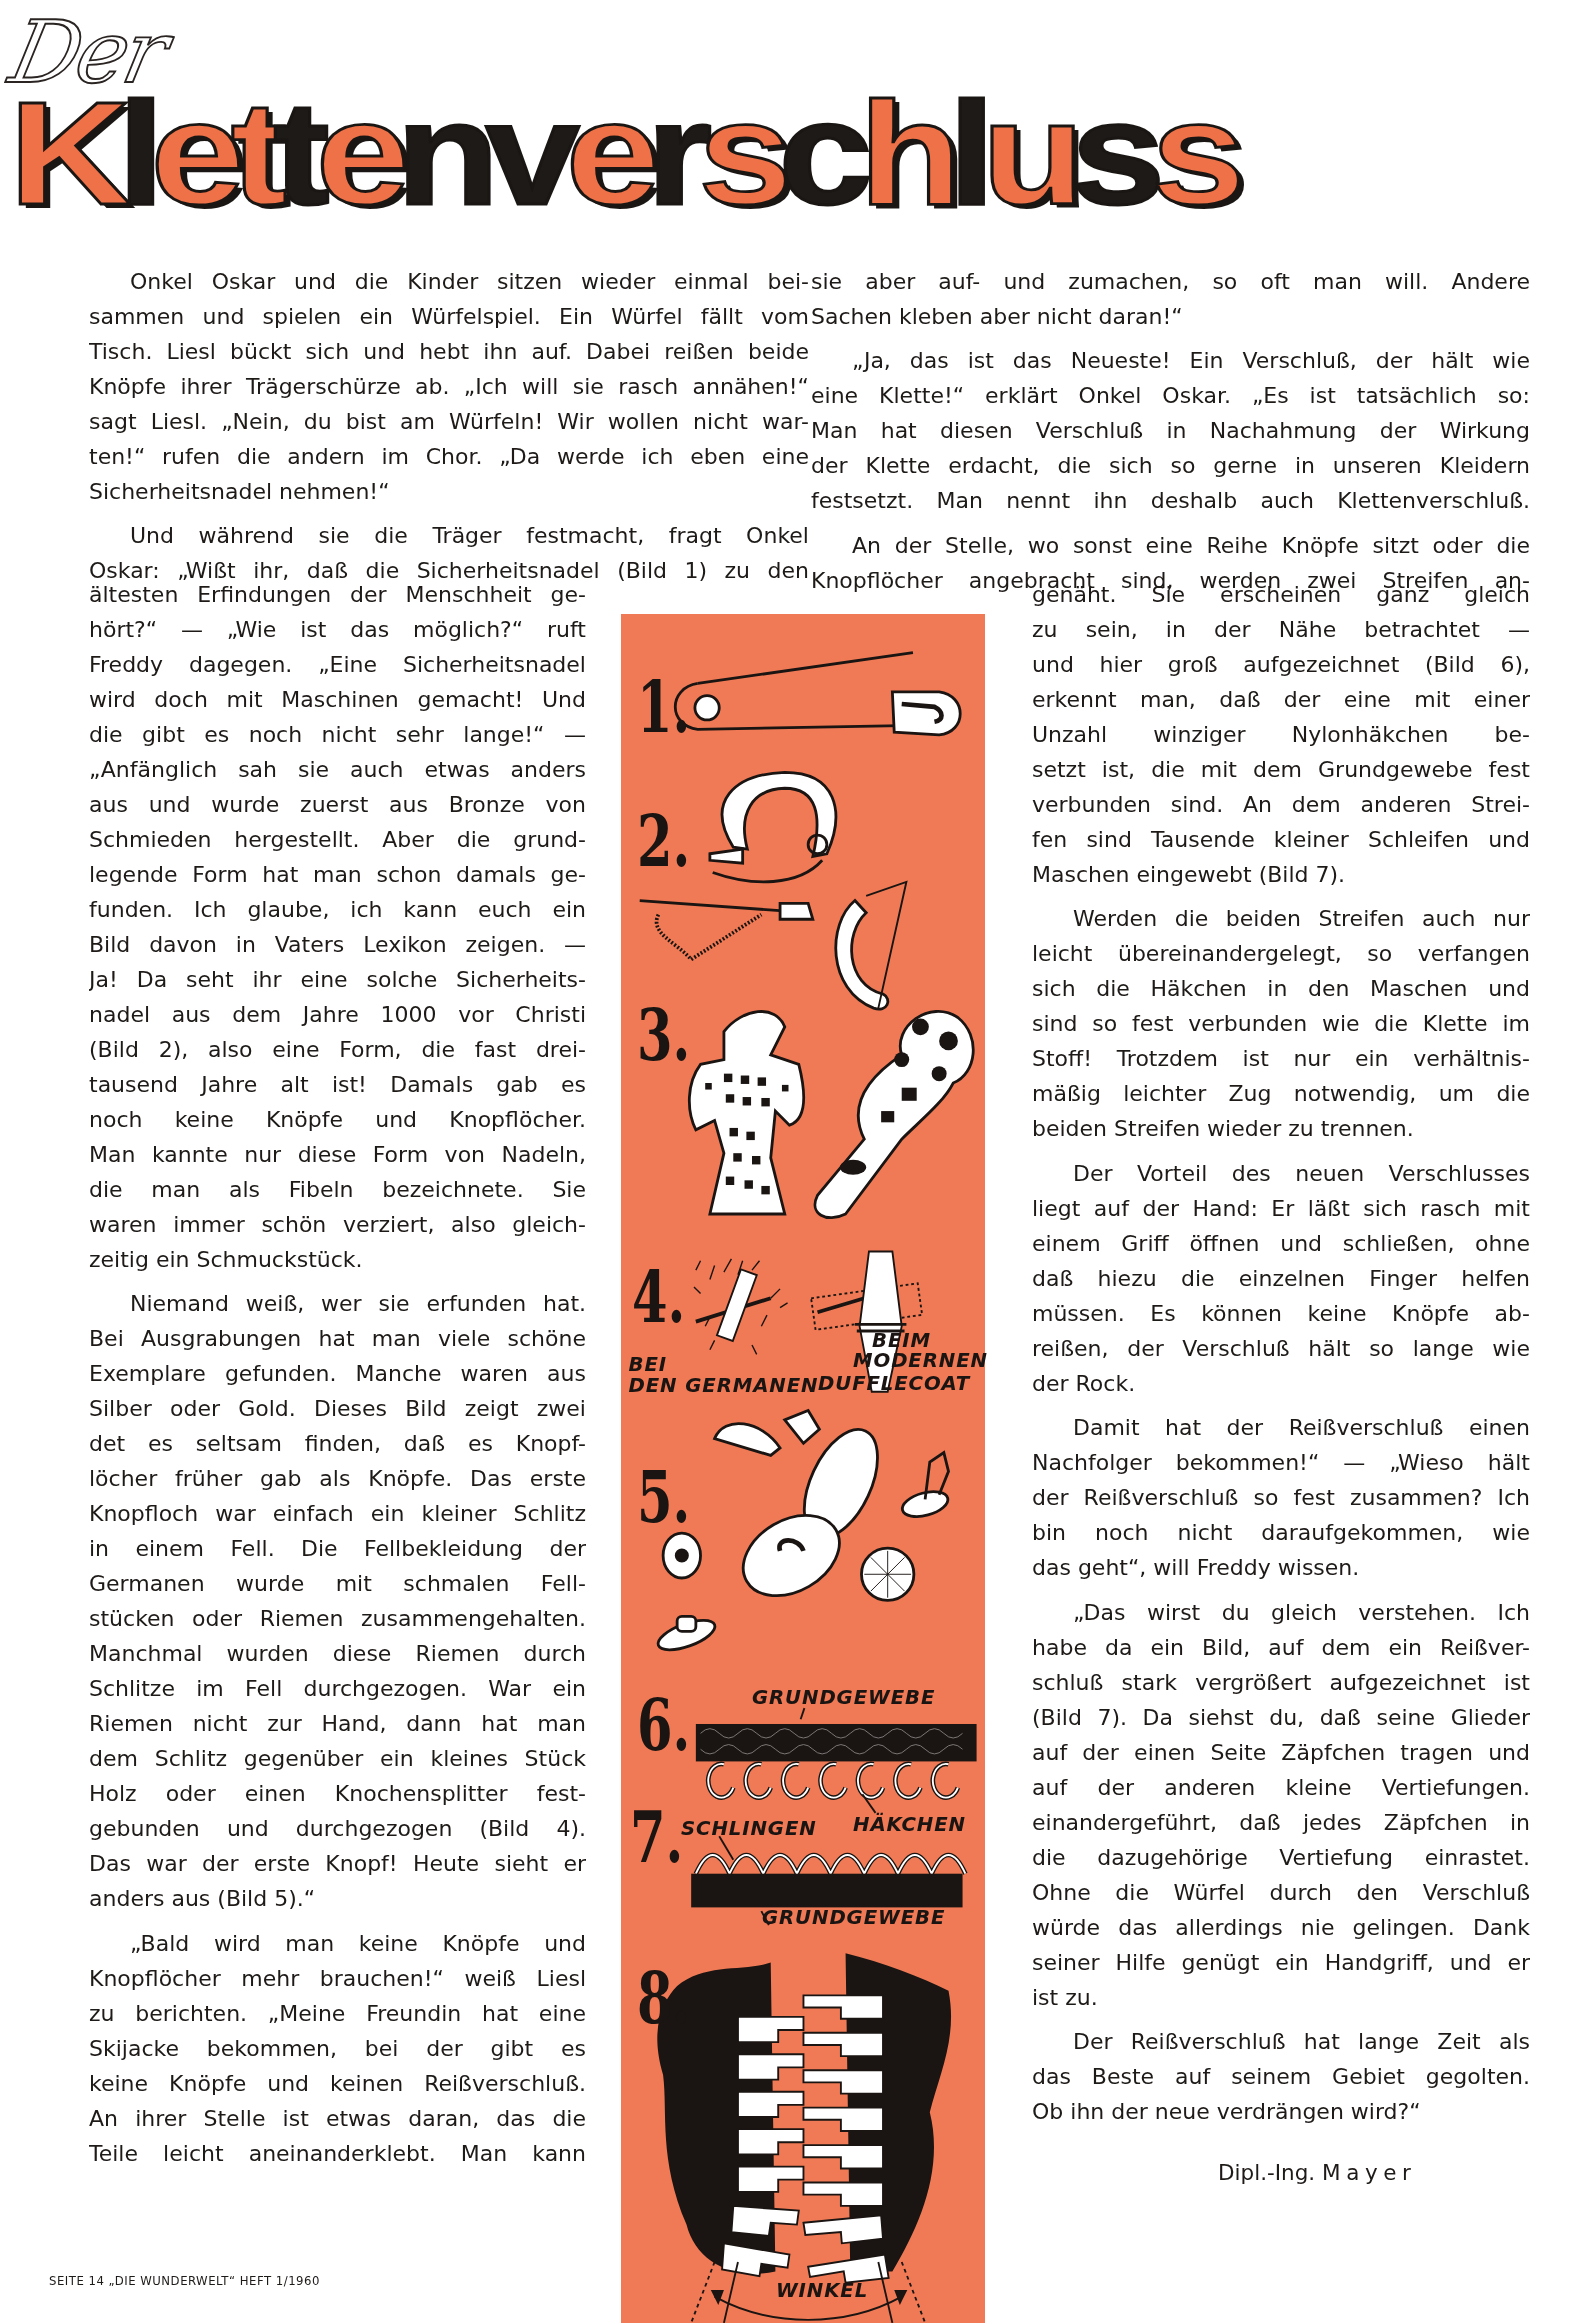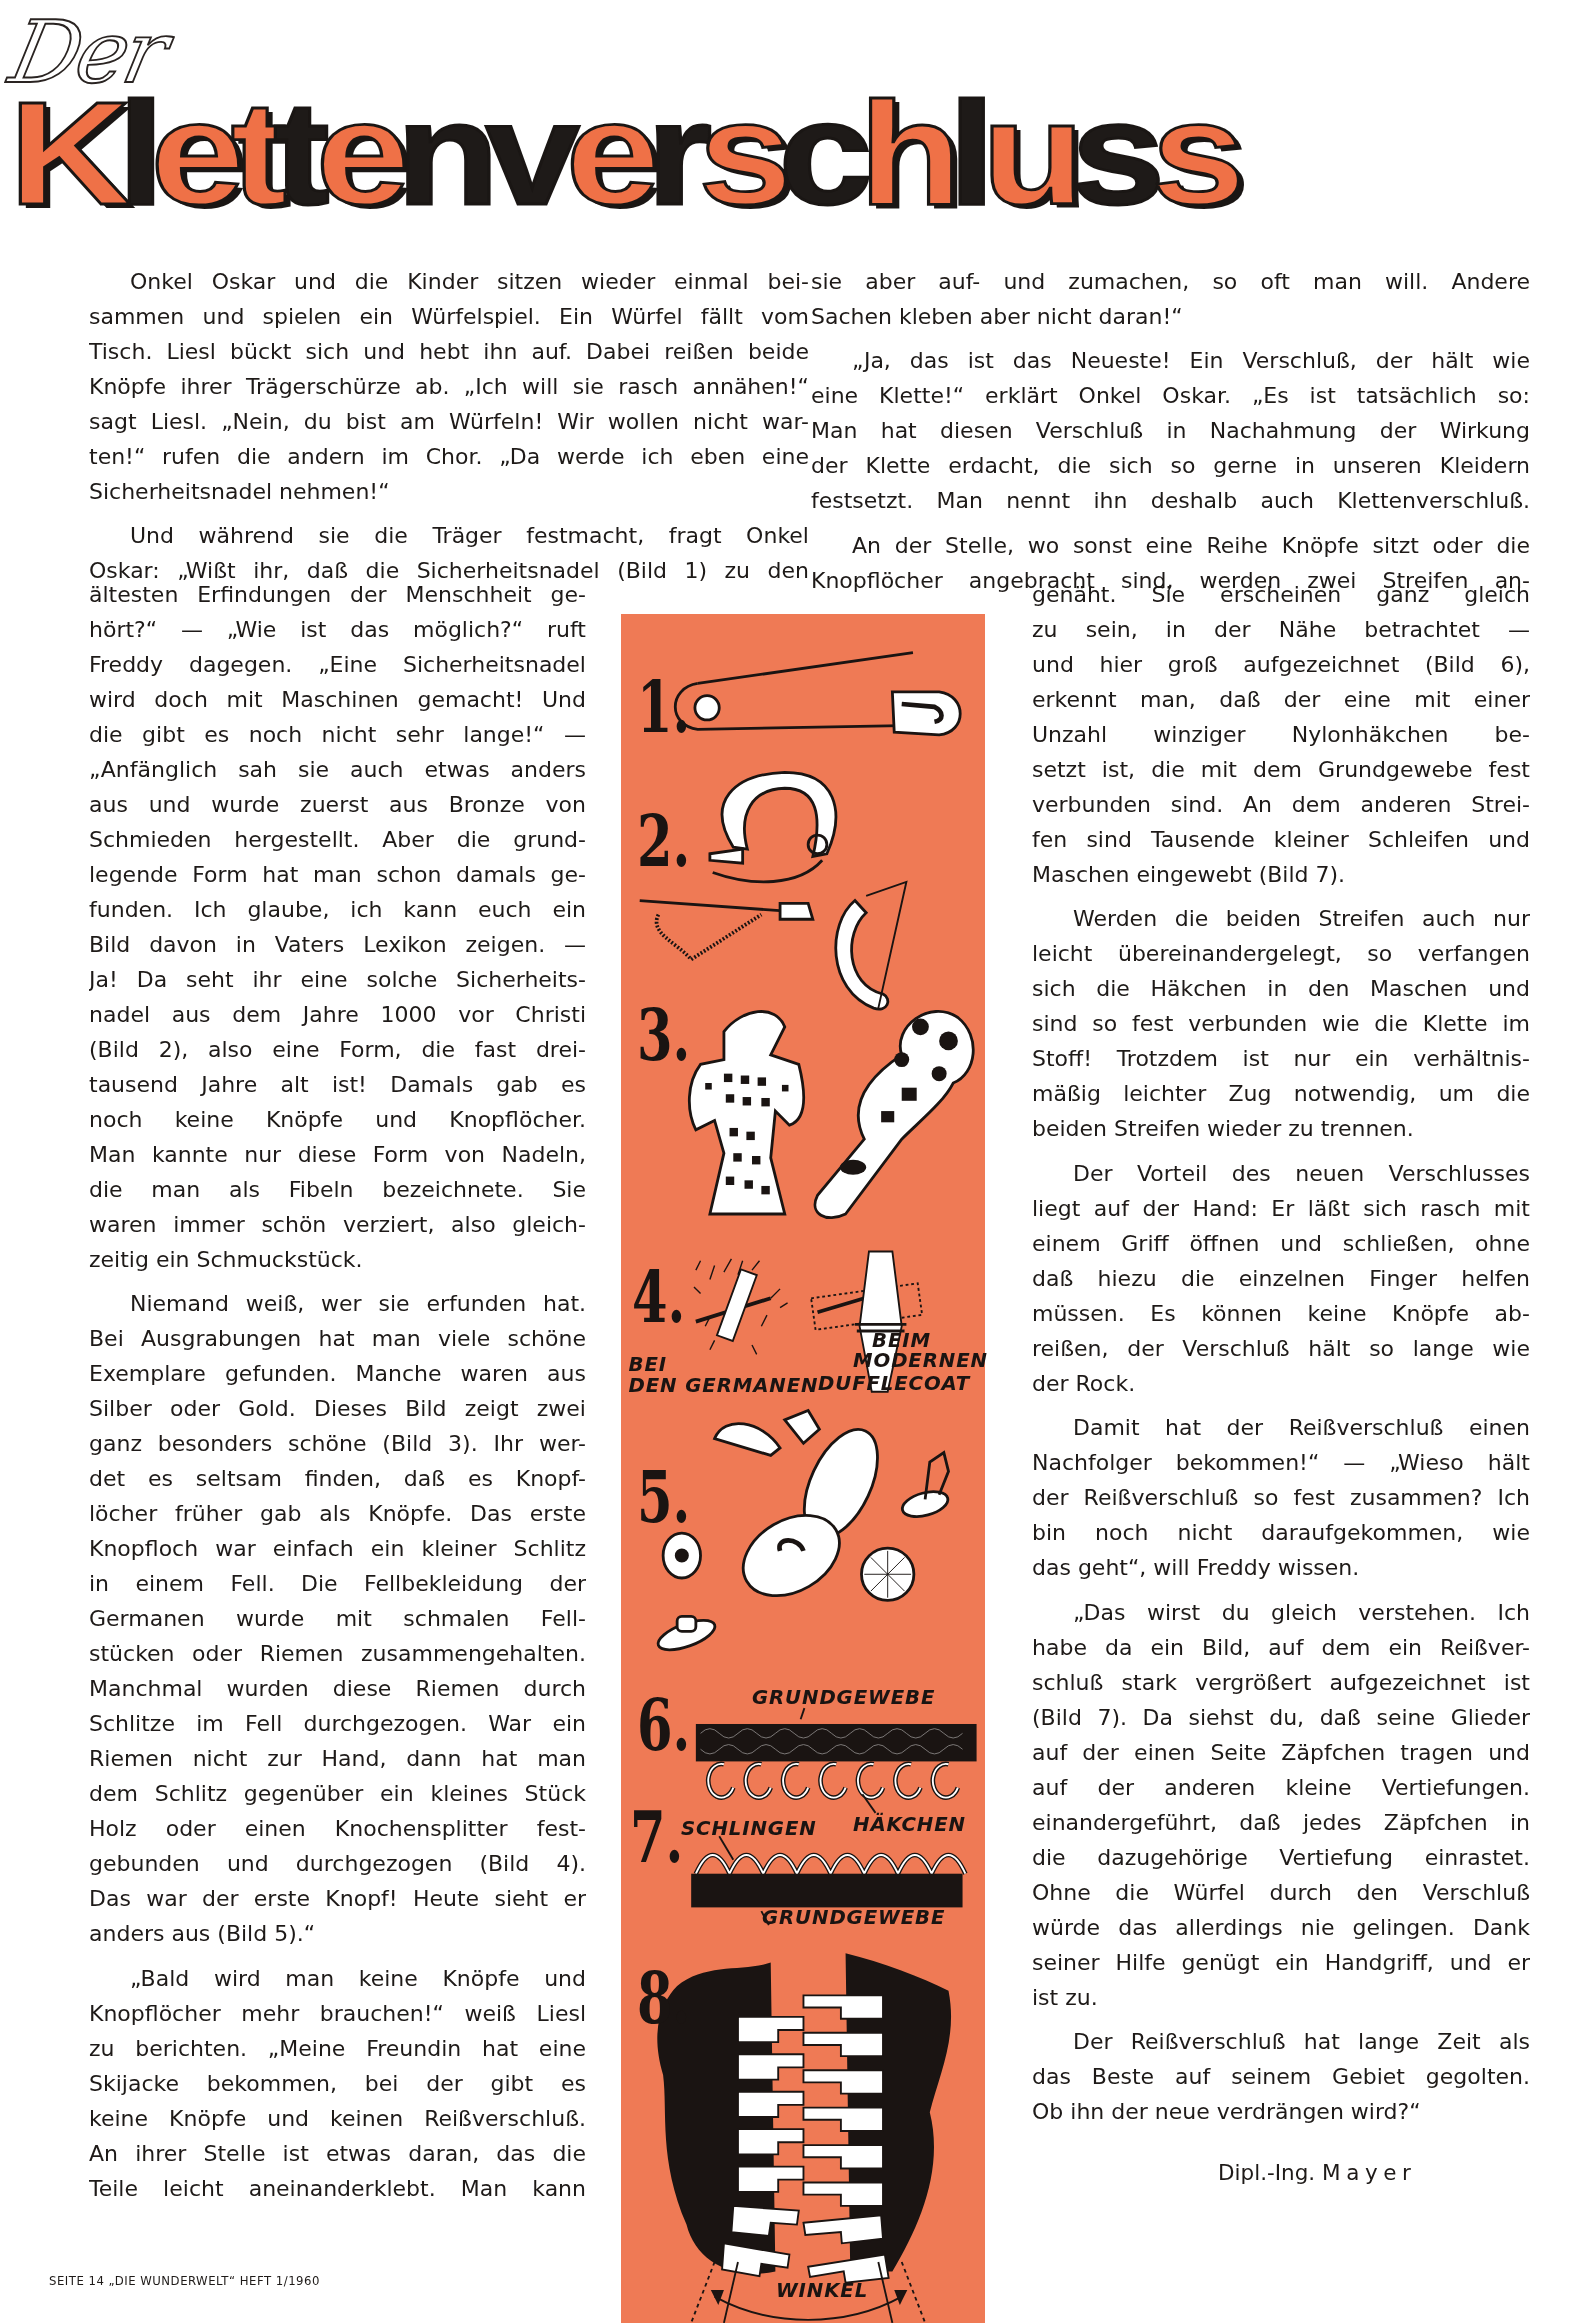--- a/index.html
+++ b/index.html
@@ -76,21 +76,20 @@
     <span class="line">noch keine Knöpfe und Knopflöcher.</span>
     <span class="line">Man kannte nur diese Form von Nadeln,</span>
     <span class="line">die man als Fibeln bezeichnete. Sie</span>
     <span class="line">waren immer schön verziert, also gleich-</span>
     <span class="line last">zeitig ein Schmuckstück.</span>
     <div class="para-gap"></div>
     <span class="line" style="padding-left: 41px;">Niemand weiß, wer sie erfunden hat.</span>
     <span class="line">Bei Ausgrabungen hat man viele schöne</span>
     <span class="line">Exemplare gefunden. Manche waren aus</span>
     <span class="line">Silber oder Gold. Dieses Bild zeigt zwei</span>
-    <span class="line">ganz besonders schöne (Bild 3). Ihr wer-</span>
     <span class="line">det es seltsam finden, daß es Knopf-</span>
     <span class="line">löcher früher gab als Knöpfe. Das erste</span>
     <span class="line">Knopfloch war einfach ein kleiner Schlitz</span>
     <span class="line">in einem Fell. Die Fellbekleidung der</span>
     <span class="line">Germanen wurde mit schmalen Fell-</span>
     <span class="line">stücken oder Riemen zusammengehalten.</span>
     <span class="line">Manchmal wurden diese Riemen durch</span>
     <span class="line">Schlitze im Fell durchgezogen. War ein</span>
     <span class="line">Riemen nicht zur Hand, dann hat man</span>
     <span class="line">dem Schlitz gegenüber ein kleines Stück</span>

